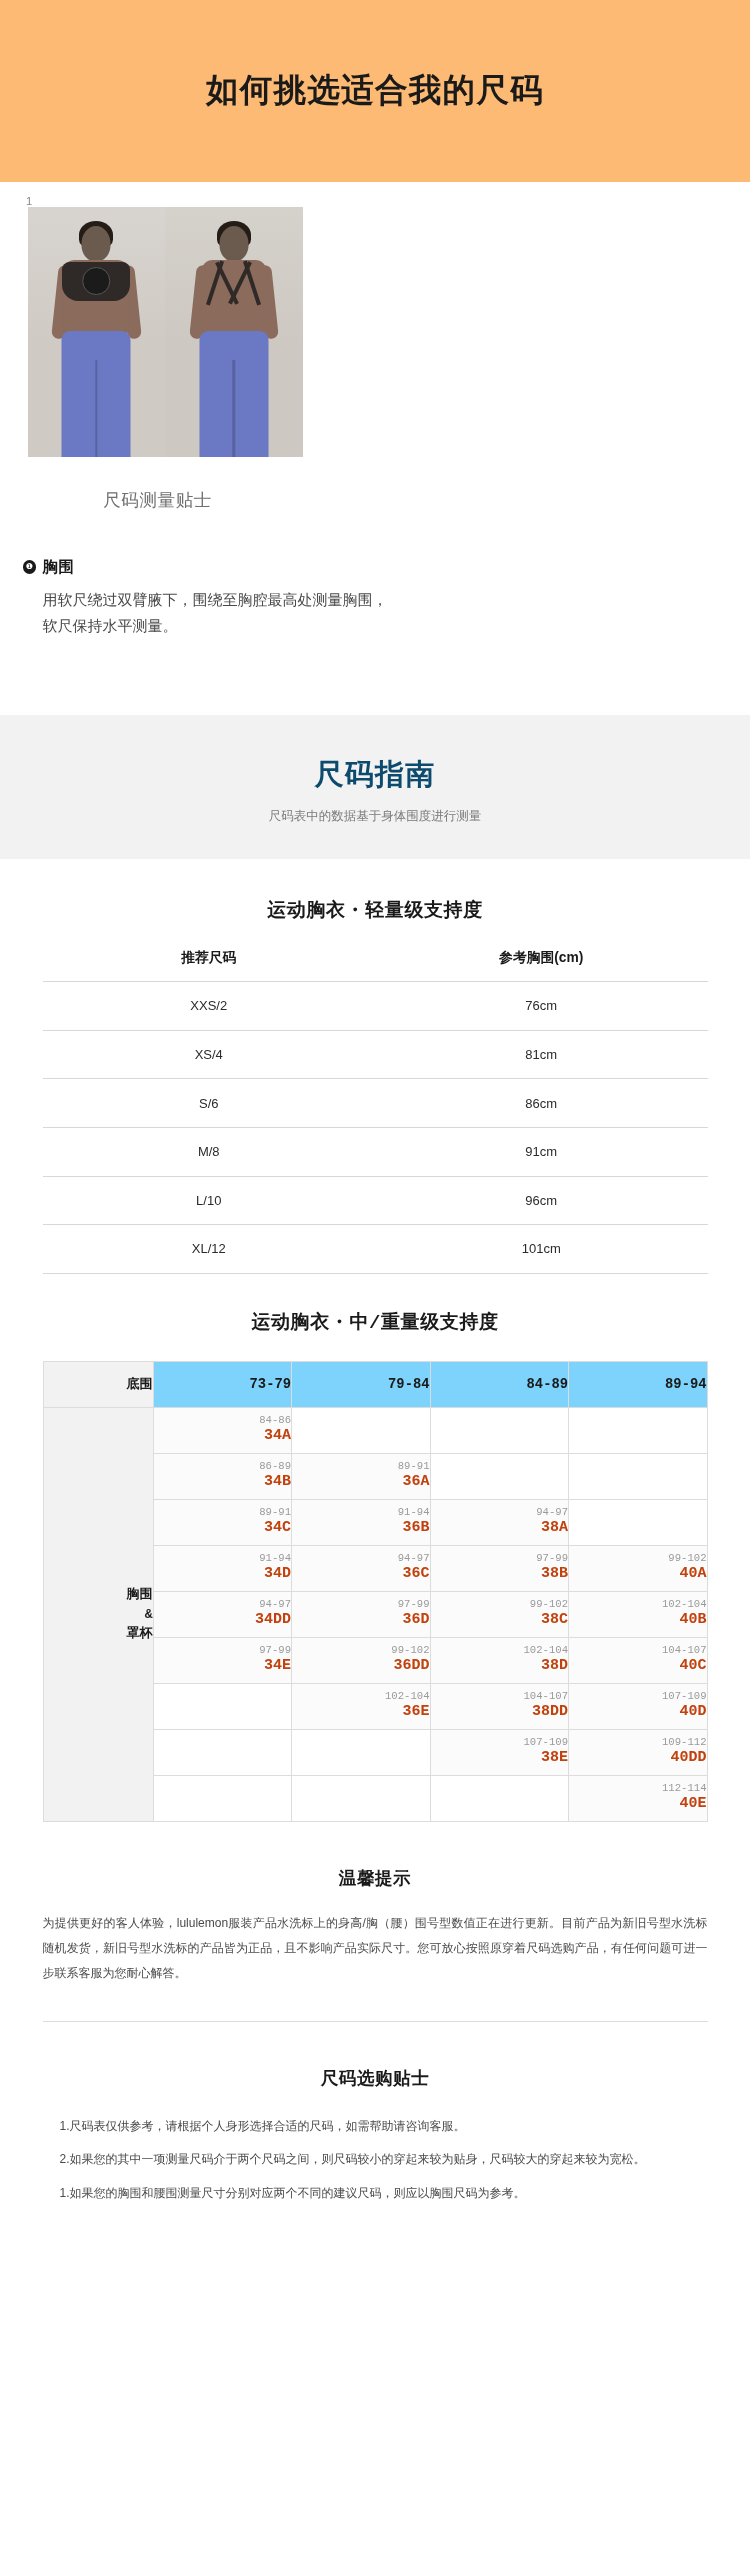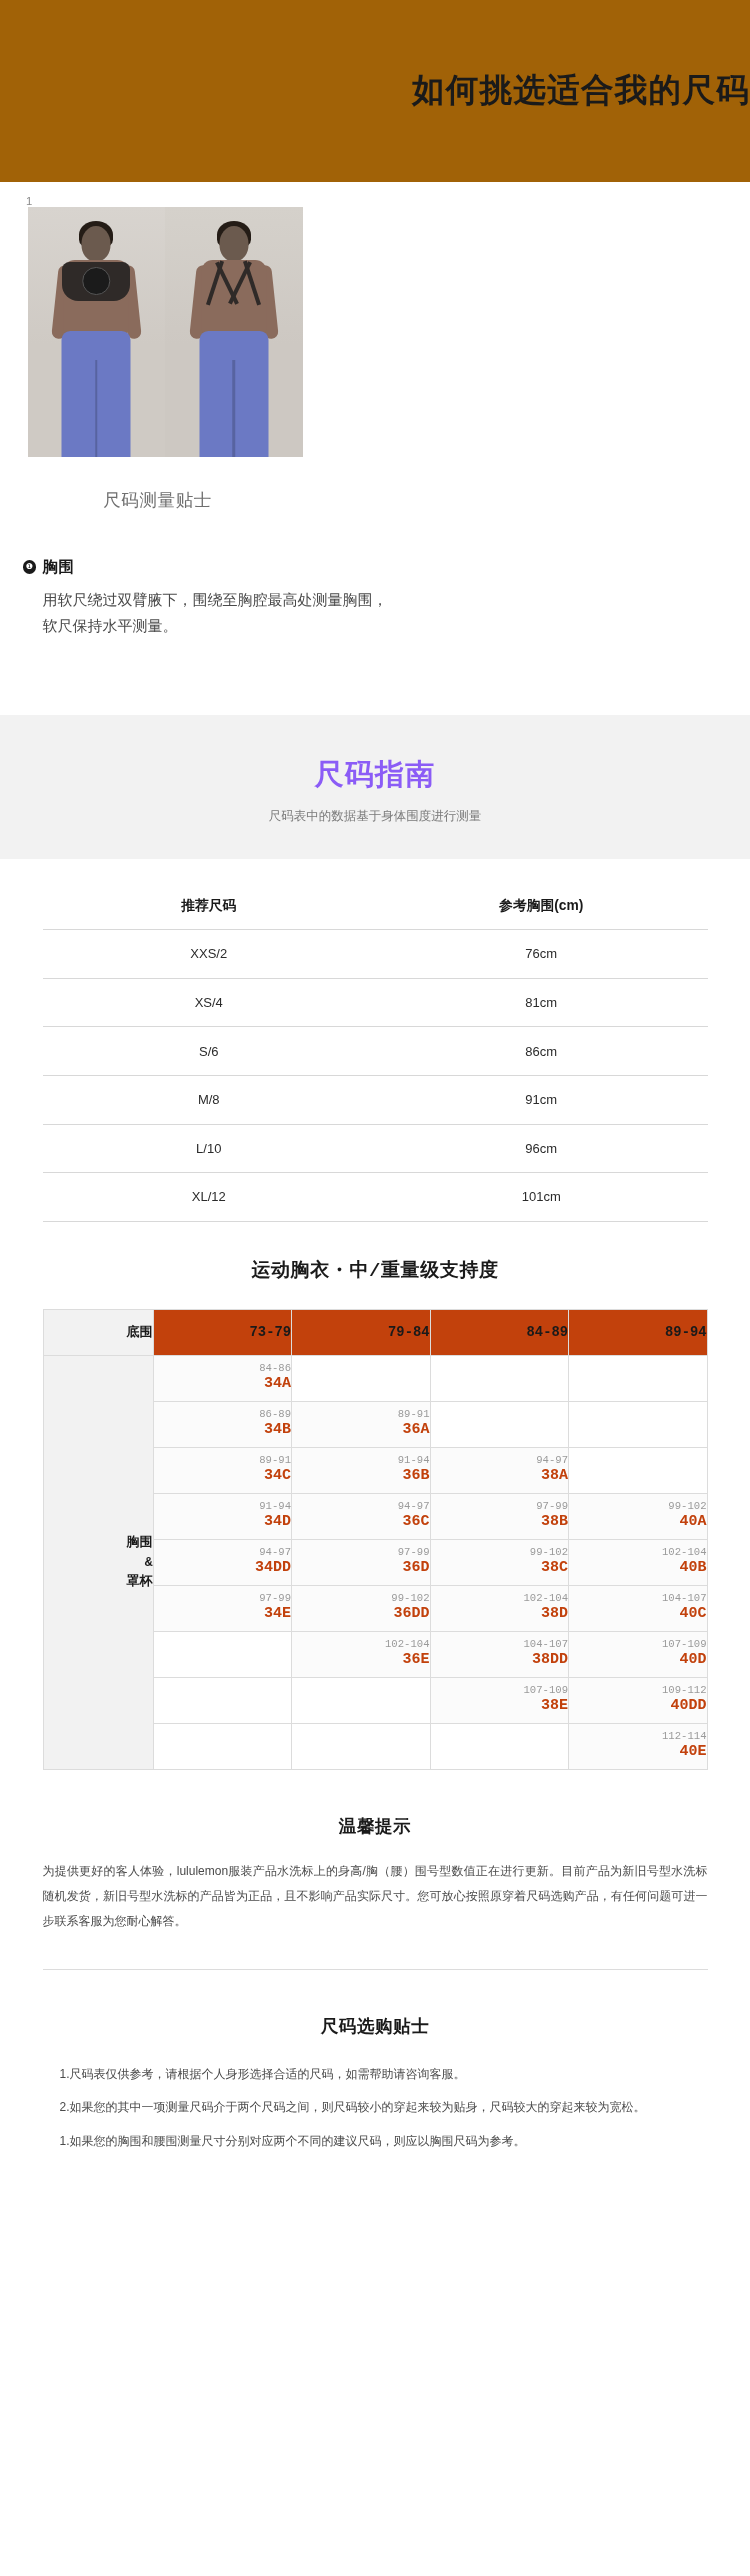--- a/index.html
+++ b/index.html
@@ -12,23 +12,23 @@
   }
   .page {
     width: 750px;
     margin: 0 auto;
     background: #ffffff;
     padding-bottom: 38px;
   }
 
   
   .top-band {
-    background: #a16207;
+    background: #fdba74;
     padding: 69px 0 69px 0;
-    text-align: right;
+    text-align: center;
   }
   .top-band h1 {
     font-size: 32.5px;
     font-weight: bold;
     letter-spacing: 1.3px;
     color: #1a1a1a;
   }
 
   
   .tips-wrap {
@@ -154,21 +154,21 @@
   
   .guide-band {
     background: #f2f2f2;
     padding: 40px 0 34px 0;
     text-align: center;
   }
   .guide-band h2 {
     font-size: 29px;
     font-weight: bold;
     letter-spacing: 1.3px;
-    color: #8b5cf6;
+    color: #0c4a6e;
     margin-bottom: 13.8px;
   }
   .guide-band p {
     font-size: 12.5px;
     color: #7a7a7a;
   }
 
   
   .table-section { padding: 38px 0 0 0; }
   .table-title {
@@ -215,21 +215,21 @@
     height: 46px;
   }
   table.grid th.corner {
     background: #f2f2f2;
     font-size: 13px;
     font-weight: bold;
     width: 110px;
     color: #1a1a1a;
   }
   table.grid th.band {
-    background: #c2410c;
+    background: #7dd3fc;
     font-size: 13.8px;
     font-weight: bold;
     color: #1a1a1a;
   }
   table.grid td.rowhead {
     background: #f2f2f2;
     font-size: 13px;
     font-weight: bold;
     line-height: 1.5;
     color: #1a1a1a;
@@ -337,20 +337,21 @@
       </div>
     </div>
   </div>
 
   <div class="guide-band">
     <h2>尺码指南</h2>
     <p>尺码表中的数据基于身体围度进行测量</p>
   </div>
 
   <div class="table-section">
+    <div class="table-title">运动胸衣・轻量级支持度</div>
     <table class="light">
       <thead>
         <tr>
           <th>推荐尺码</th>
           <th>参考胸围(cm)</th>
         </tr>
       </thead>
       <tbody>
         <tr>
           <td>XXS/2</td>

